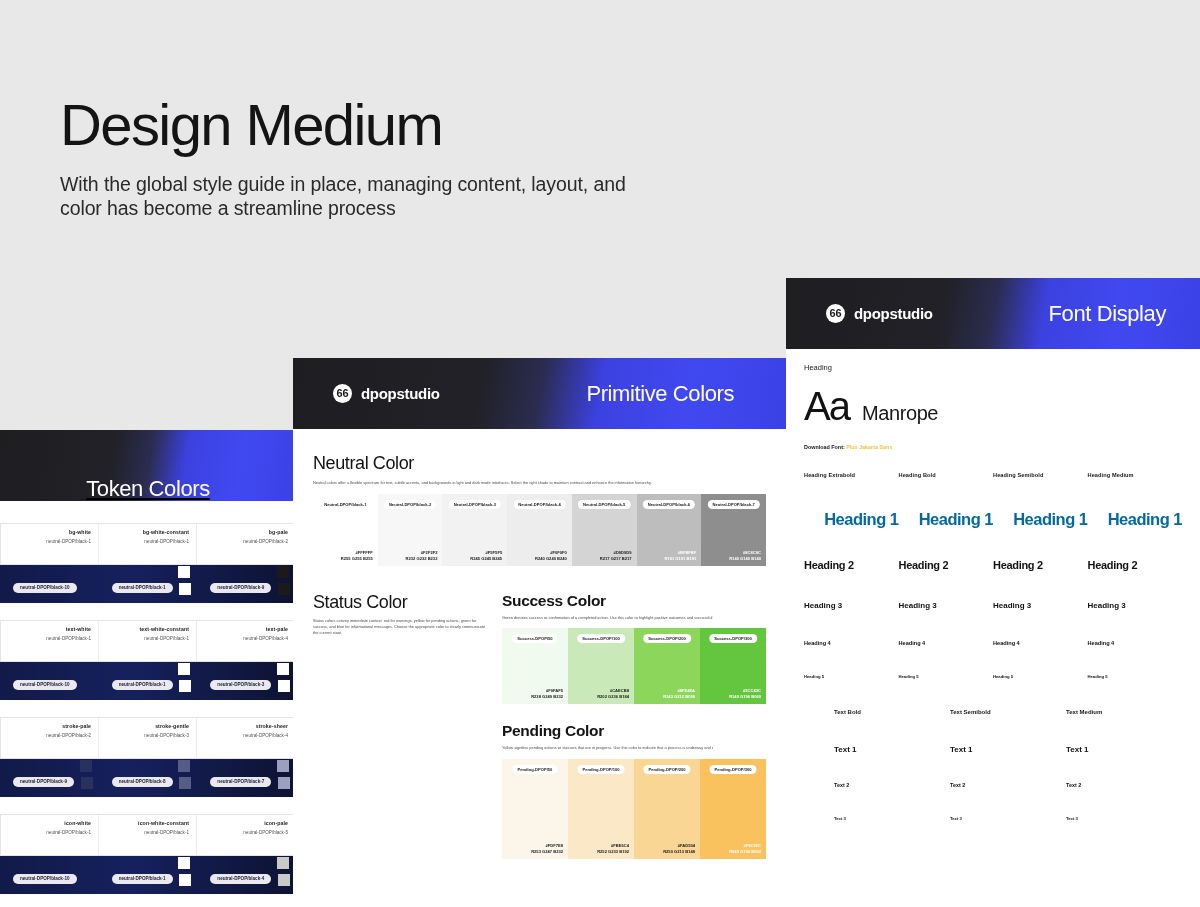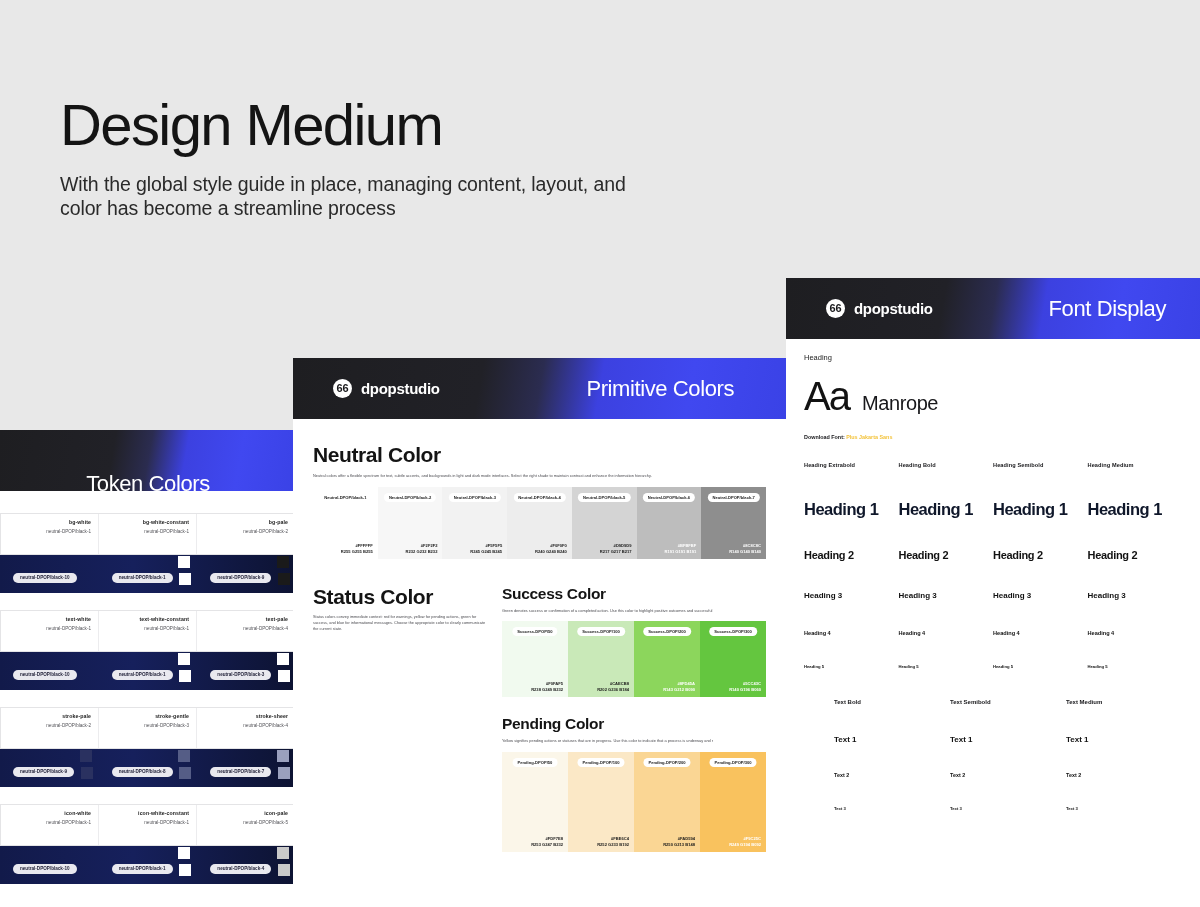--- a/index.html
+++ b/index.html
@@ -19,22 +19,23 @@
   }
   #page-subtitle {
     margin-top:16px; font-size:19.5px; line-height:1.26;
     color:#2a2a2a; font-weight:400; letter-spacing:-0.1px;
     max-width:600px;
   }
 
   
   .panel { position:absolute; background:#fff; overflow:hidden; }
   .panel-header {
-    height:61px; display:flex; align-items:center; position:relative;
+    height:71px; display:flex; align-items:center; position:relative;
     background:linear-gradient(100deg,#1e1e21 0%, #212127 38%, #2b2c50 50%, #3c41e0 62%, #4048f0 80%, #3a42e6 100%);
+    text-decoration:underline;
   }
   .brand { display:flex; align-items:center; gap:9px; position:absolute; }
   .brand-mark {
     width:19px; height:19px; border-radius:50%; background:#fff;
     display:flex; align-items:center; justify-content:center;
     font-size:11px; font-weight:700; color:#1a1a1d; line-height:1;
   }
   .brand-name { color:#fff; font-size:15px; font-weight:700; letter-spacing:-0.3px; }
   .panel-title {
     color:#fff; font-size:22px; font-weight:500; letter-spacing:-0.4px;
@@ -72,21 +73,21 @@
     font-size:4.6px; font-weight:700; border-radius:8px;
     padding:2.5px 7px; margin-left:6px;
   }
   .chip-sq { position:absolute; width:12px; height:12px; right:6px; bottom:3px; }
 
   
   #panel-primitive { left:293px; top:358px; width:493px; height:549px; }
   #panel-primitive .brand { left:40px; }
   #panel-primitive .panel-title { right:52px; }
   .prim-body { padding:24px 20px 0 20px; }
-  .sec-title { font-size:21px; font-weight:700; color:#141414; letter-spacing:-0.4px; }
+  .sec-title { font-size:18px; font-weight:400; color:#141414; letter-spacing:-0.4px; }
   .sec-desc { font-size:3.9px; color:#4a4a4f; line-height:1.55; margin-top:6px; }
   .swatch-row { display:flex; margin-top:8px; height:72px; }
   .swatch { flex:1; position:relative; }
   .sw-label {
     position:absolute; top:6px; left:50%; transform:translateX(-50%);
     background:#fff; color:#1a1a1a; border-radius:7px;
     font-size:4.1px; font-weight:700; padding:2px 5px; white-space:nowrap;
   }
   .sw-vals {
     position:absolute; bottom:4px; right:5px; text-align:right;
@@ -110,21 +111,21 @@
   .font-kicker { font-size:7.5px; color:#1d1d1d; }
   .aa-row { display:flex; align-items:baseline; gap:13px; margin-top:14px; }
   .aa-glyph { font-size:40px; font-weight:500; color:#121212; letter-spacing:-2px; line-height:1; }
   .aa-name { font-size:20px; color:#18181b; letter-spacing:-0.4px; }
   .dl-row { margin-top:18px; font-size:5.4px; font-weight:700; color:#17171a; }
   .dl-link { color:#f3c33c; font-weight:700; }
 
   .type-grid { display:grid; grid-template-columns:repeat(4,1fr); margin-top:22px; }
   .type-col {}
   .type-head { font-size:5.6px; font-weight:700; color:#17171a; letter-spacing:0.1px; }
-  .type-h1 { font-size:16.5px; font-weight:700; color:#0f172a; letter-spacing:-0.5px; margin-top:32px; }
+  .type-h1 { font-size:16.5px; font-weight:700; color:#0369a1; letter-spacing:-0.5px; margin-top:32px;text-align:right; }
   .type-h2 { font-size:11px;  font-weight:700; color:#121212; letter-spacing:-0.3px; margin-top:30px; }
   .type-h3 { font-size:8px;   font-weight:700; color:#121212; margin-top:30px; }
   .type-h4 { font-size:5.6px; font-weight:700; color:#121212; margin-top:30px; }
   .type-h5 { font-size:4.2px; font-weight:700; color:#121212; margin-top:28px; }
 
   .text-grid { display:grid; grid-template-columns:repeat(3,1fr); margin-top:30px; padding-left:30px; }
   .txt-head { font-size:6px; font-weight:700; color:#17171a; }
   .txt-1 { font-size:8px;   font-weight:700; color:#121212; margin-top:30px; }
   .txt-2 { font-size:5.4px; font-weight:600; color:#121212; margin-top:28px; }
   .txt-3 { font-size:4.2px; font-weight:600; color:#121212; margin-top:28px; }

